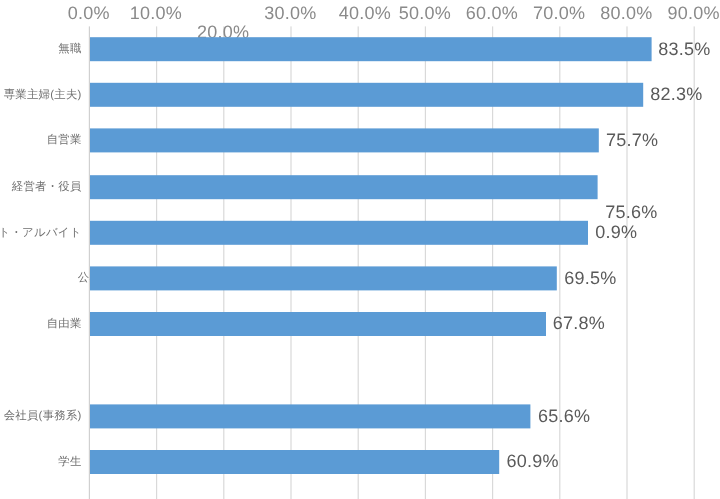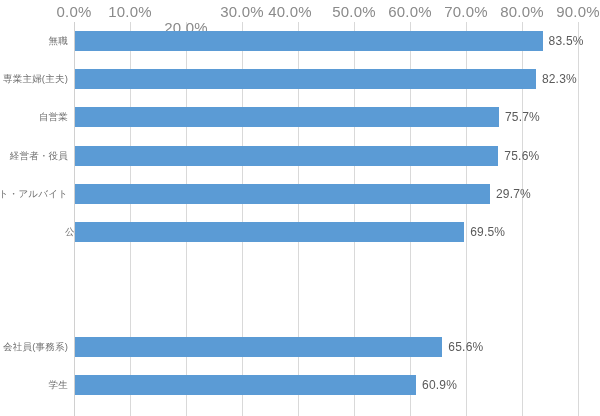--- a/index.html
+++ b/index.html
@@ -90,21 +90,21 @@
     position: absolute;
     left: 75px;
     top: 0;
     height: 20px;
     background: #5b9bd5;
   }
   .value-label {
     position: absolute;
     top: 50%;
     transform: translateY(-50%);
-    font-size: 12px;
+    font-size: 15px;
     color: #5a5a5a;
     white-space: nowrap;
     letter-spacing: 0.2px;
   }
 </style>
 </head>
 <body>
 
 <div id="chart-root">
 
@@ -119,21 +119,21 @@
       <div class="gridline" style="left: 392px; background: rgb(217, 217, 217);"></div>
       <div class="gridline" style="left: 448px; background: rgb(217, 217, 217);"></div>
       <div class="gridline" style="left: 504px; background: rgb(217, 217, 217);"></div>
     </div>
 
   <div class="xaxis-labels" id="xaxis-labels">
       <div class="xtick-label" style="left: 74px;">0.0%</div>
       <div class="xtick-label" style="left: 130px;">10.0%</div>
       <div class="xtick-label" style="left: 186px; margin-top: 16px;">20.0%</div>
       <div class="xtick-label" style="left: 242px;">30.0%</div>
-      <div class="xtick-label" style="left: 290px;">40.0%</div>
+      <div class="xtick-label" style="left: 304px;">40.0%</div>
       <div class="xtick-label" style="left: 354px;">50.0%</div>
       <div class="xtick-label" style="left: 410px;">60.0%</div>
       <div class="xtick-label" style="left: 466px;">70.0%</div>
       <div class="xtick-label" style="left: 522px;">80.0%</div>
       <div class="xtick-label" style="left: 578px;">90.0%</div>
     </div>
 
   <div class="rows" id="rows">
       <div class="row" style="top: 31px;">
         <div class="cat-label" style="color: rgb(111, 111, 111);">無職</div>
@@ -146,31 +146,36 @@
         <div class="value-label" style="left: 541.88px; color: rgb(90, 90, 90);">82.3%</div>
       </div>
       <div class="row" style="top: 107.4px;">
         <div class="cat-label" style="color: rgb(111, 111, 111);">自営業</div>
         <div class="bar" title="自営業 75.7%" style="width: 423.92px; height: 20px; background: rgb(91, 155, 213);"></div>
         <div class="value-label" style="left: 504.92px; color: rgb(90, 90, 90);">75.7%</div>
       </div>
       <div class="row" style="top: 145.6px;">
         <div class="cat-label" style="color: rgb(111, 111, 111);">経営者・役員</div>
         <div class="bar" title="経営者・役員 75.6%" style="width: 423.36px; height: 20px; background: rgb(91, 155, 213);"></div>
-        <div class="value-label" style="left: 504.36px; color: rgb(90, 90, 90);">75.6%</div>
+        <div class="value-label" style="left: 504.36px; color: rgb(90, 90, 90); margin-top: 21px;">75.6%</div>
       </div>
       <div class="row" style="top: 183.8px;">
         <div class="cat-label" style="color: rgb(111, 111, 111);">パート・アルバイト</div>
         <div class="bar" title="パート・アルバイト 74.1%" style="width: 414.96px; height: 20px; background: rgb(91, 155, 213);"></div>
-        <div class="value-label" style="left: 495.96px; color: rgb(90, 90, 90);">29.7%</div>
+        <div class="value-label" style="left: 495.96px; color: rgb(90, 90, 90);">0.9%</div>
       </div>
       <div class="row" style="top: 222px; padding-left: 26px;">
         <div class="cat-label" style="color: rgb(111, 111, 111);">公務員</div>
         <div class="bar" title="公務員 69.5%" style="width: 389.2px; height: 20px; background: rgb(91, 155, 213);"></div>
         <div class="value-label" style="left: 470.2px; color: rgb(90, 90, 90);">69.5%</div>
+      </div>
+      <div class="row" style="top: 260.2px;">
+        <div class="cat-label" style="color: rgb(111, 111, 111);">自由業</div>
+        <div class="bar" title="自由業 67.8%" style="width: 379.68px; height: 20px; background: rgb(91, 155, 213);"></div>
+        <div class="value-label" style="left: 460.68px; color: rgb(90, 90, 90);">67.8%</div>
       </div>
       <div class="row" style="top: 336.6px;">
         <div class="cat-label" style="color: rgb(111, 111, 111);">会社員(事務系)</div>
         <div class="bar" title="会社員(事務系) 65.6%" style="width: 367.36px; height: 20px; background: rgb(91, 155, 213);"></div>
         <div class="value-label" style="left: 448.36px; color: rgb(90, 90, 90);">65.6%</div>
       </div>
       <div class="row" style="top: 374.8px;">
         <div class="cat-label" style="color: rgb(111, 111, 111);">学生</div>
         <div class="bar" title="学生 60.9%" style="width: 341.04px; height: 20px; background: rgb(91, 155, 213);"></div>
         <div class="value-label" style="left: 422.04px; color: rgb(90, 90, 90);">60.9%</div>

